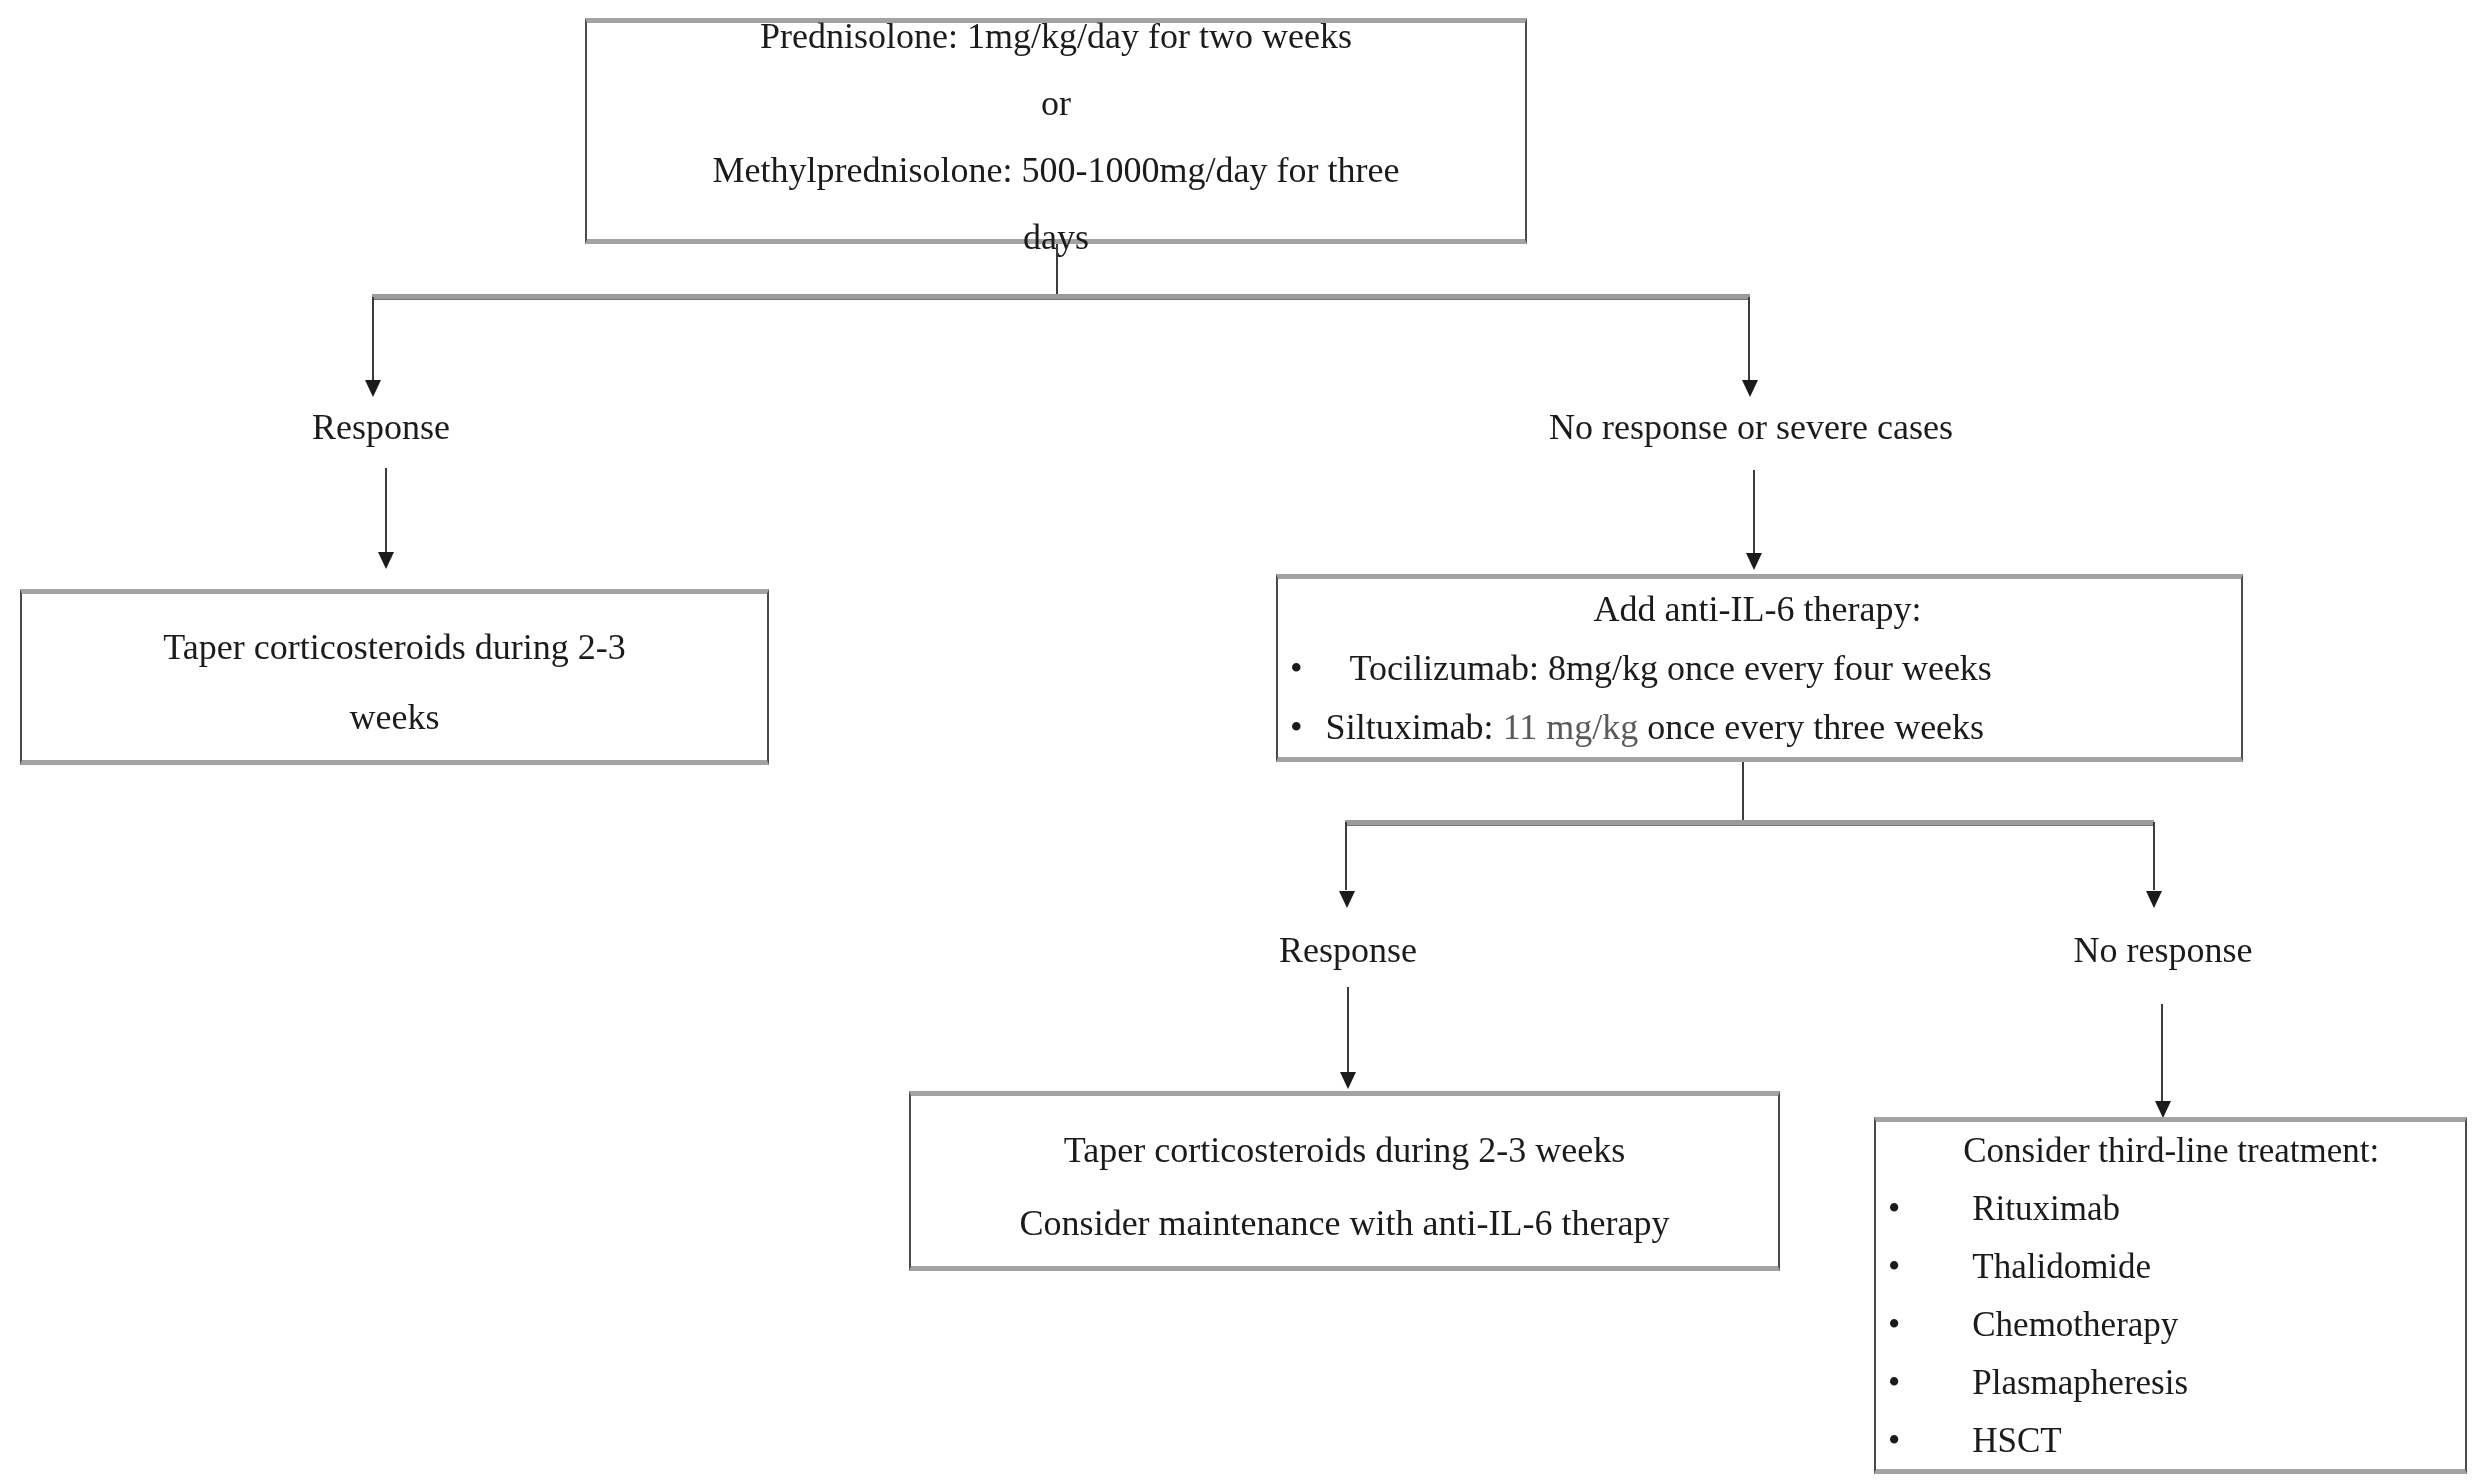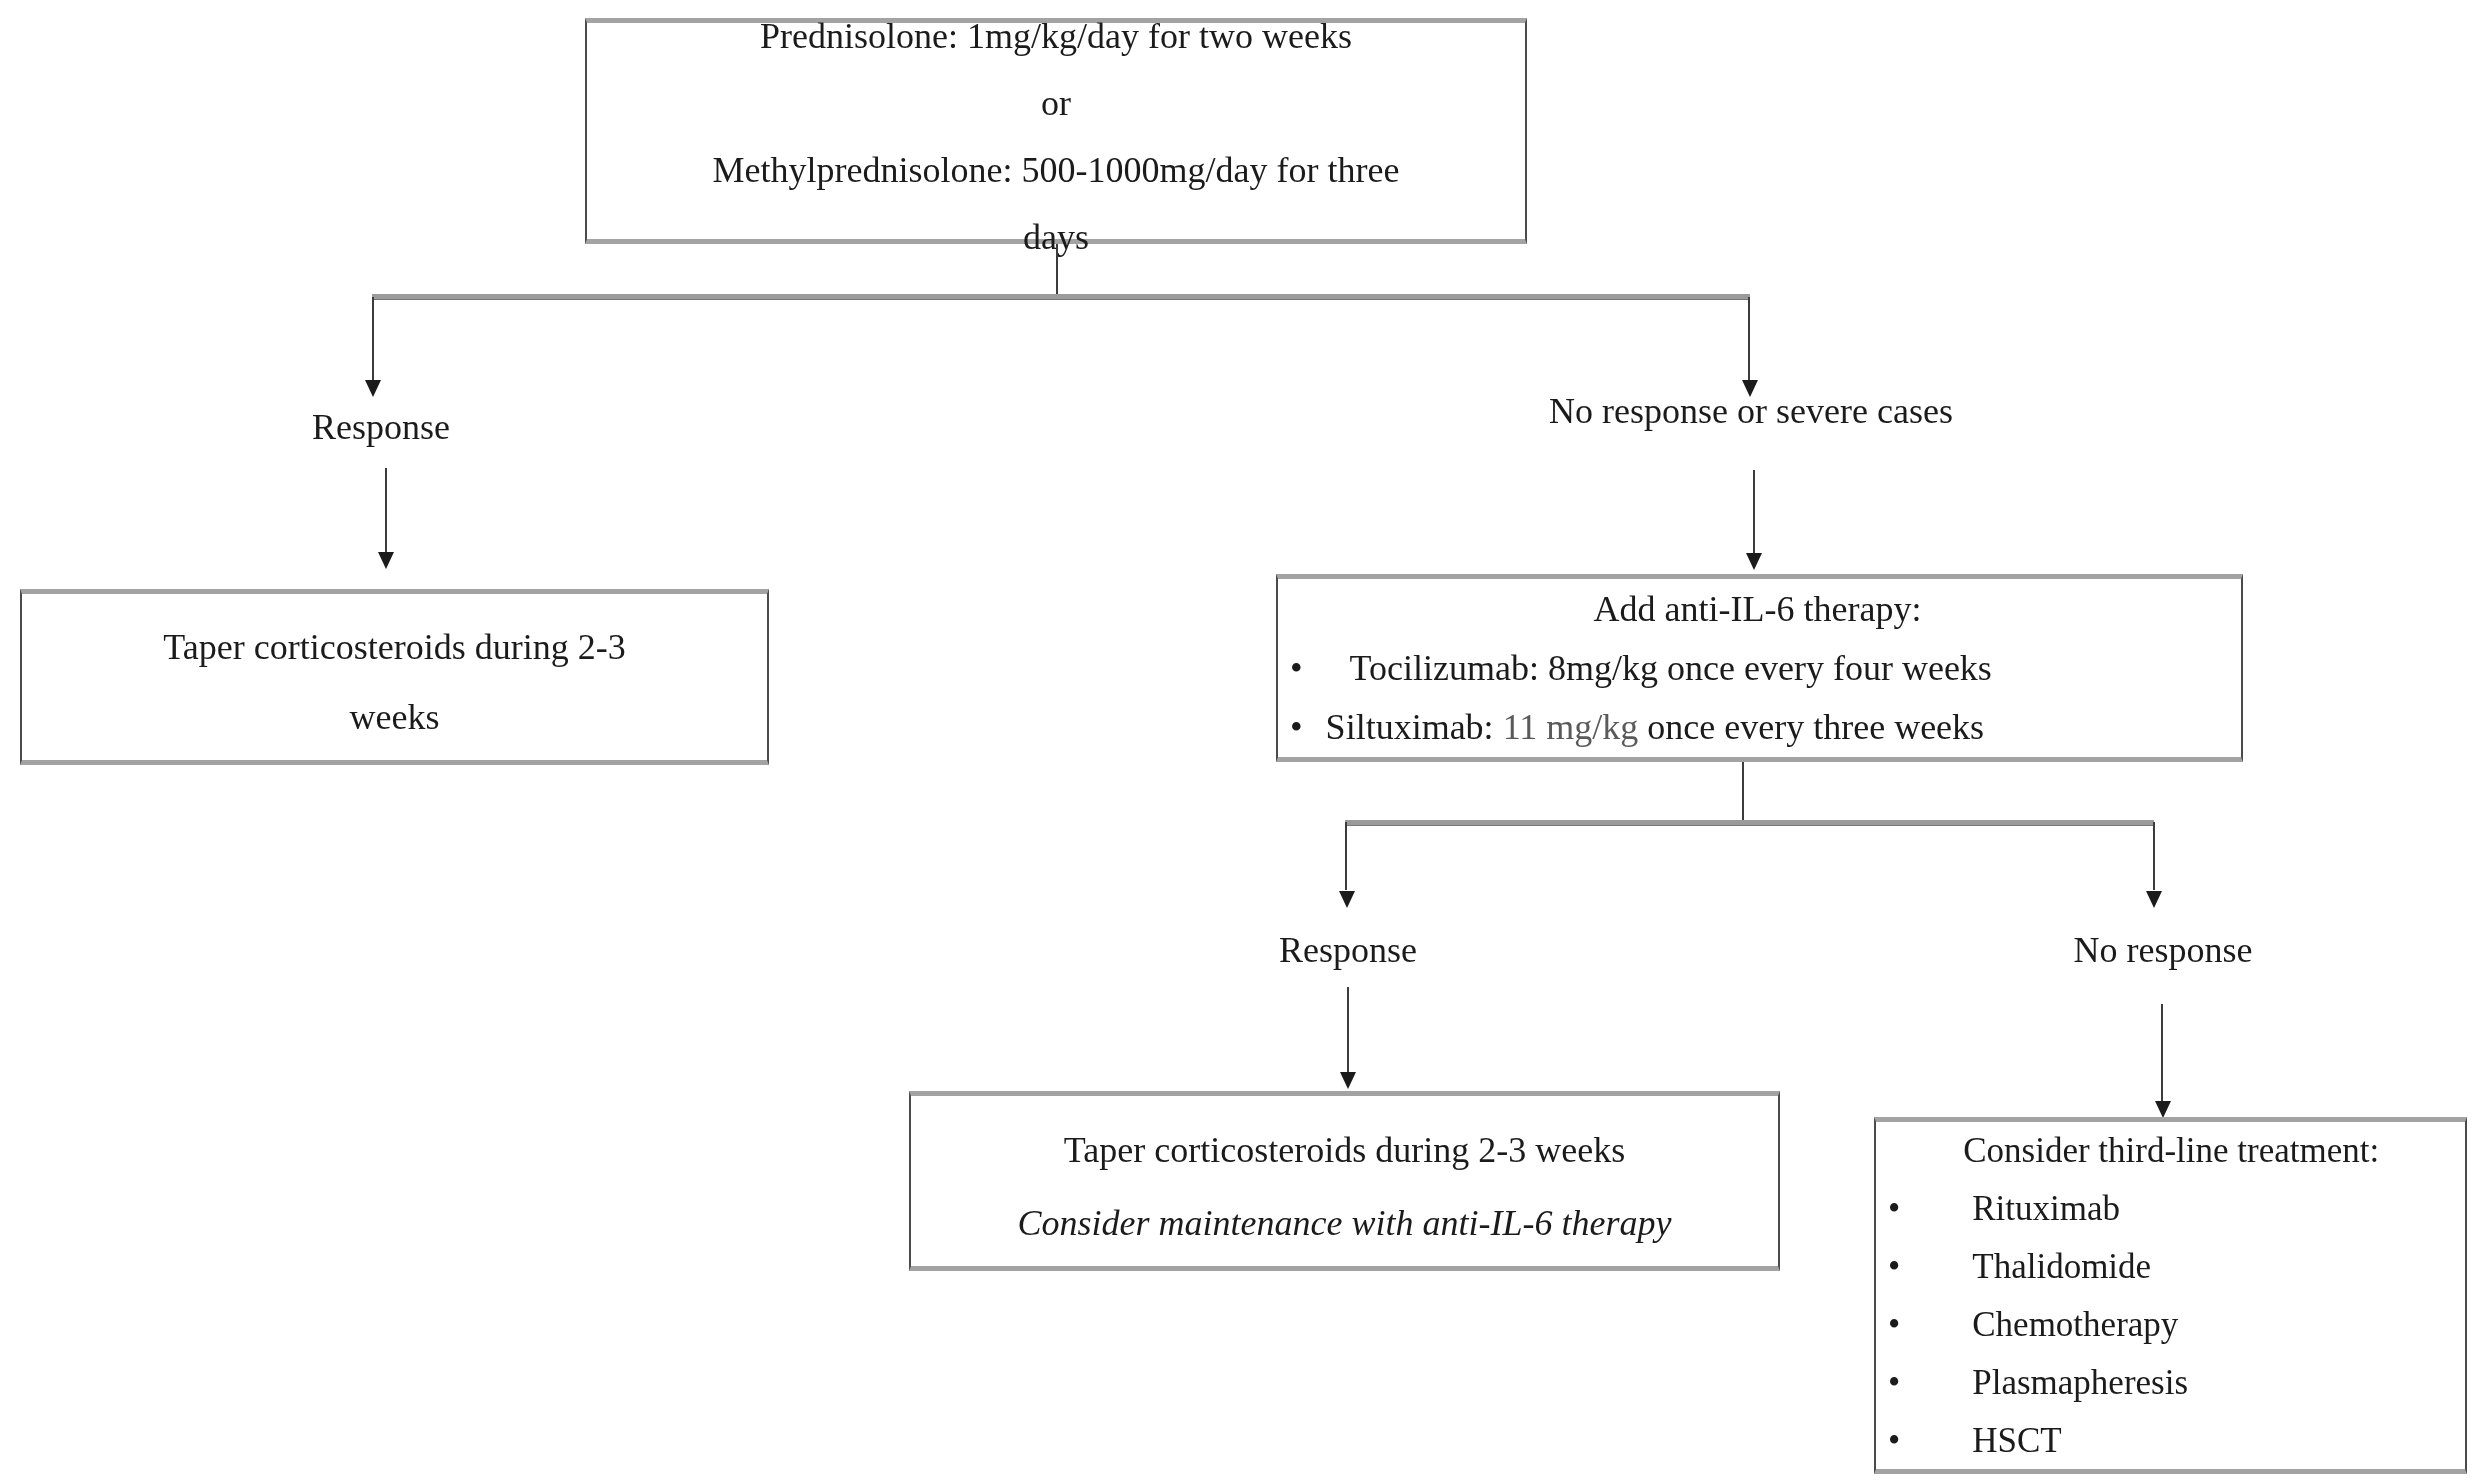--- a/index.html
+++ b/index.html
@@ -66,21 +66,21 @@
   </div>
 
   <div class="vline" style="left:1056px;top:244px;height:54px;"></div>
   <div class="hbar" style="left:372px;top:294px;width:1378px;"></div>
   <div class="vline" style="left:372px;top:297px;height:83px;"></div>
   <div class="arrowhead" style="left:365px;top:380px;"></div>
   <div class="vline" style="left:1748px;top:297px;height:83px;"></div>
   <div class="arrowhead" style="left:1742px;top:380px;"></div>
 
   <div class="label" style="left:381px;top:406px;">Response</div>
-  <div class="label" style="left:1751px;top:390px;">No response or severe cases</div>
+  <div class="label" style="left:1751px;top:406px;">No response or severe cases</div>
 
   <div class="vline" style="left:385px;top:468px;height:84px;"></div>
   <div class="arrowhead" style="left:378px;top:552px;"></div>
 
   <div class="node center-text" id="taper-box" style="left:20px;top:589px;width:749px;height:176px;">
     <div class="line" style="line-height:59px;">Taper corticosteroids during 2-3</div>
     <div class="line" style="line-height:59px;">weeks</div>
   </div>
 
   <div class="vline" style="left:1753px;top:470px;height:83px;"></div>
@@ -106,21 +106,21 @@
   <div class="arrowhead" style="left:2146px;top:891px;"></div>
 
   <div class="label" style="left:1348px;top:929px;">Response</div>
   <div class="label" style="left:2163px;top:929px;">No response</div>
 
   <div class="vline" style="left:1347px;top:987px;height:85px;"></div>
   <div class="arrowhead" style="left:1340px;top:1072px;"></div>
 
   <div class="node center-text" id="maintenance-box" style="left:909px;top:1091px;width:871px;height:180px;">
     <div class="line" style="line-height:62px;">Taper corticosteroids during 2-3 weeks</div>
-    <div class="line" style="line-height:62px;font-style:italic;">Consider maintenance with anti-IL-6 therapy</div>
+    <div class="line" style="line-height:62px;">Consider maintenance with anti-IL-6 therapy</div>
   </div>
 
   <div class="vline" style="left:2161px;top:1004px;height:97px;"></div>
   <div class="arrowhead" style="left:2155px;top:1101px;"></div>
 
   <div class="node" id="third-line-box" style="left:1874px;top:1117px;width:593px;height:357px;padding:0 10.5px 0 12px;justify-content:flex-start;">
     <div class="heading">Consider third-line treatment:</div>
     <div class="bullet-row">
       <span class="bullet-glyph">•</span>
       <span style="margin-left:72px;">Rituximab</span>

